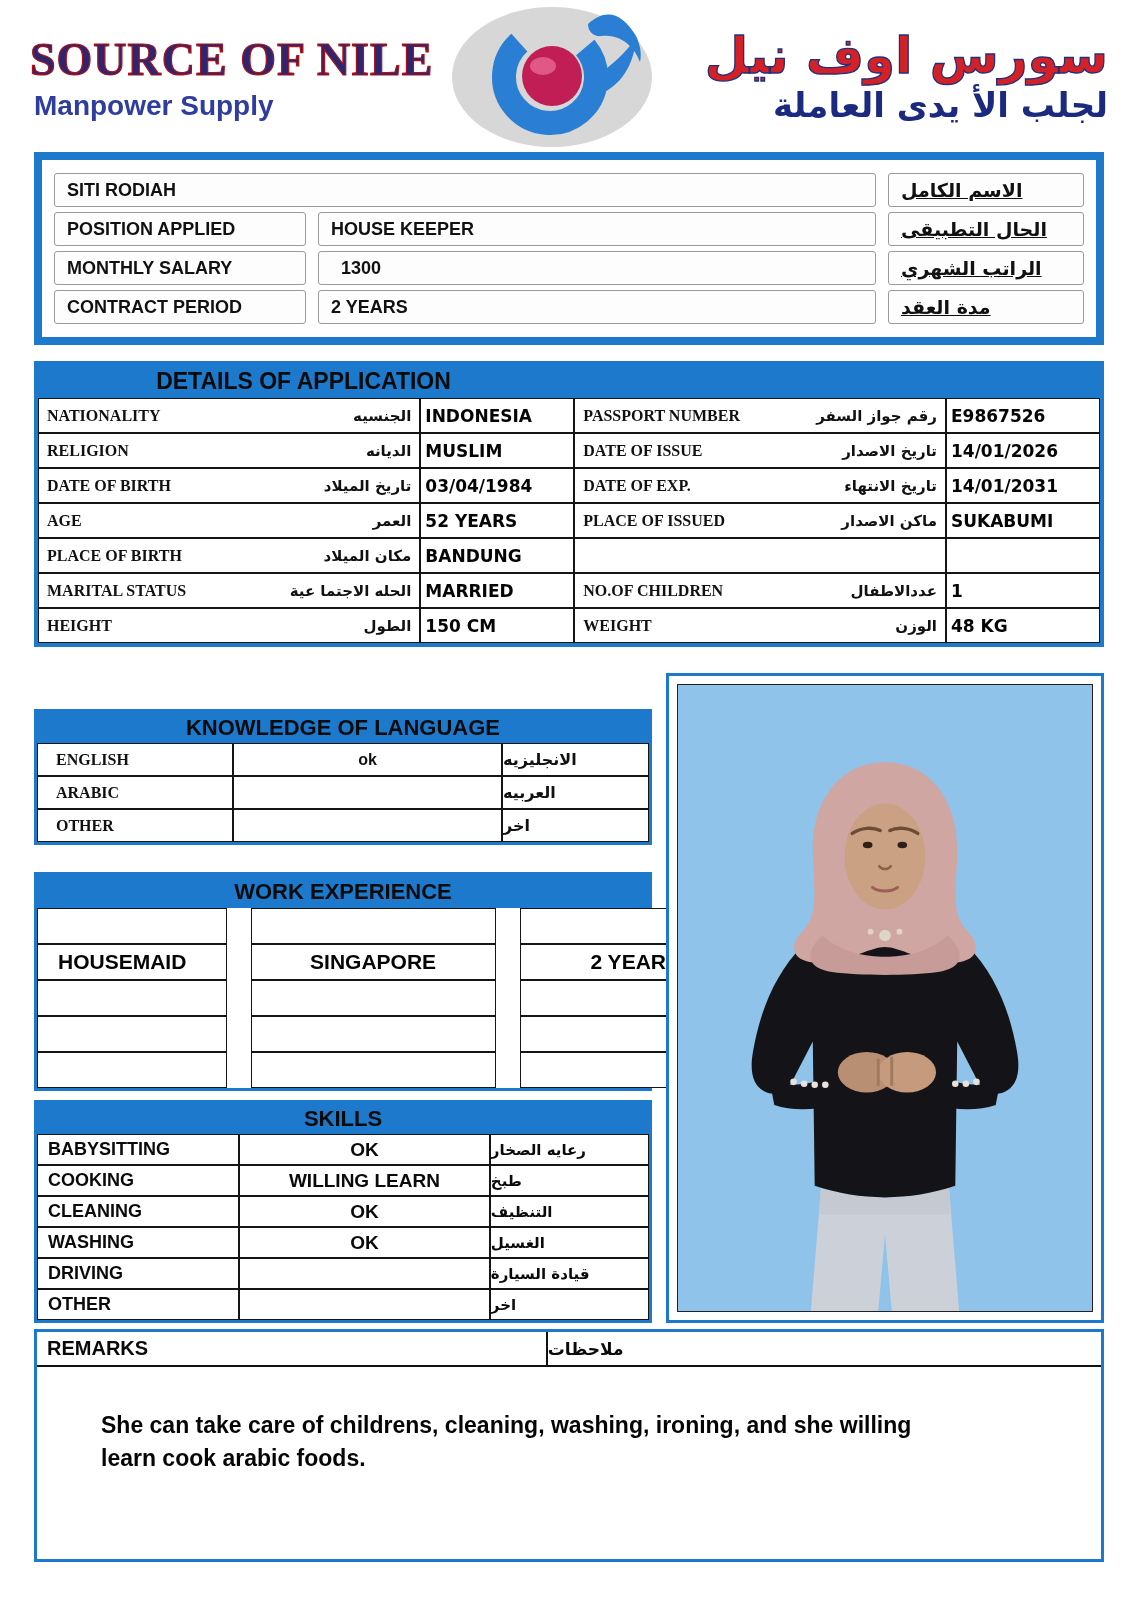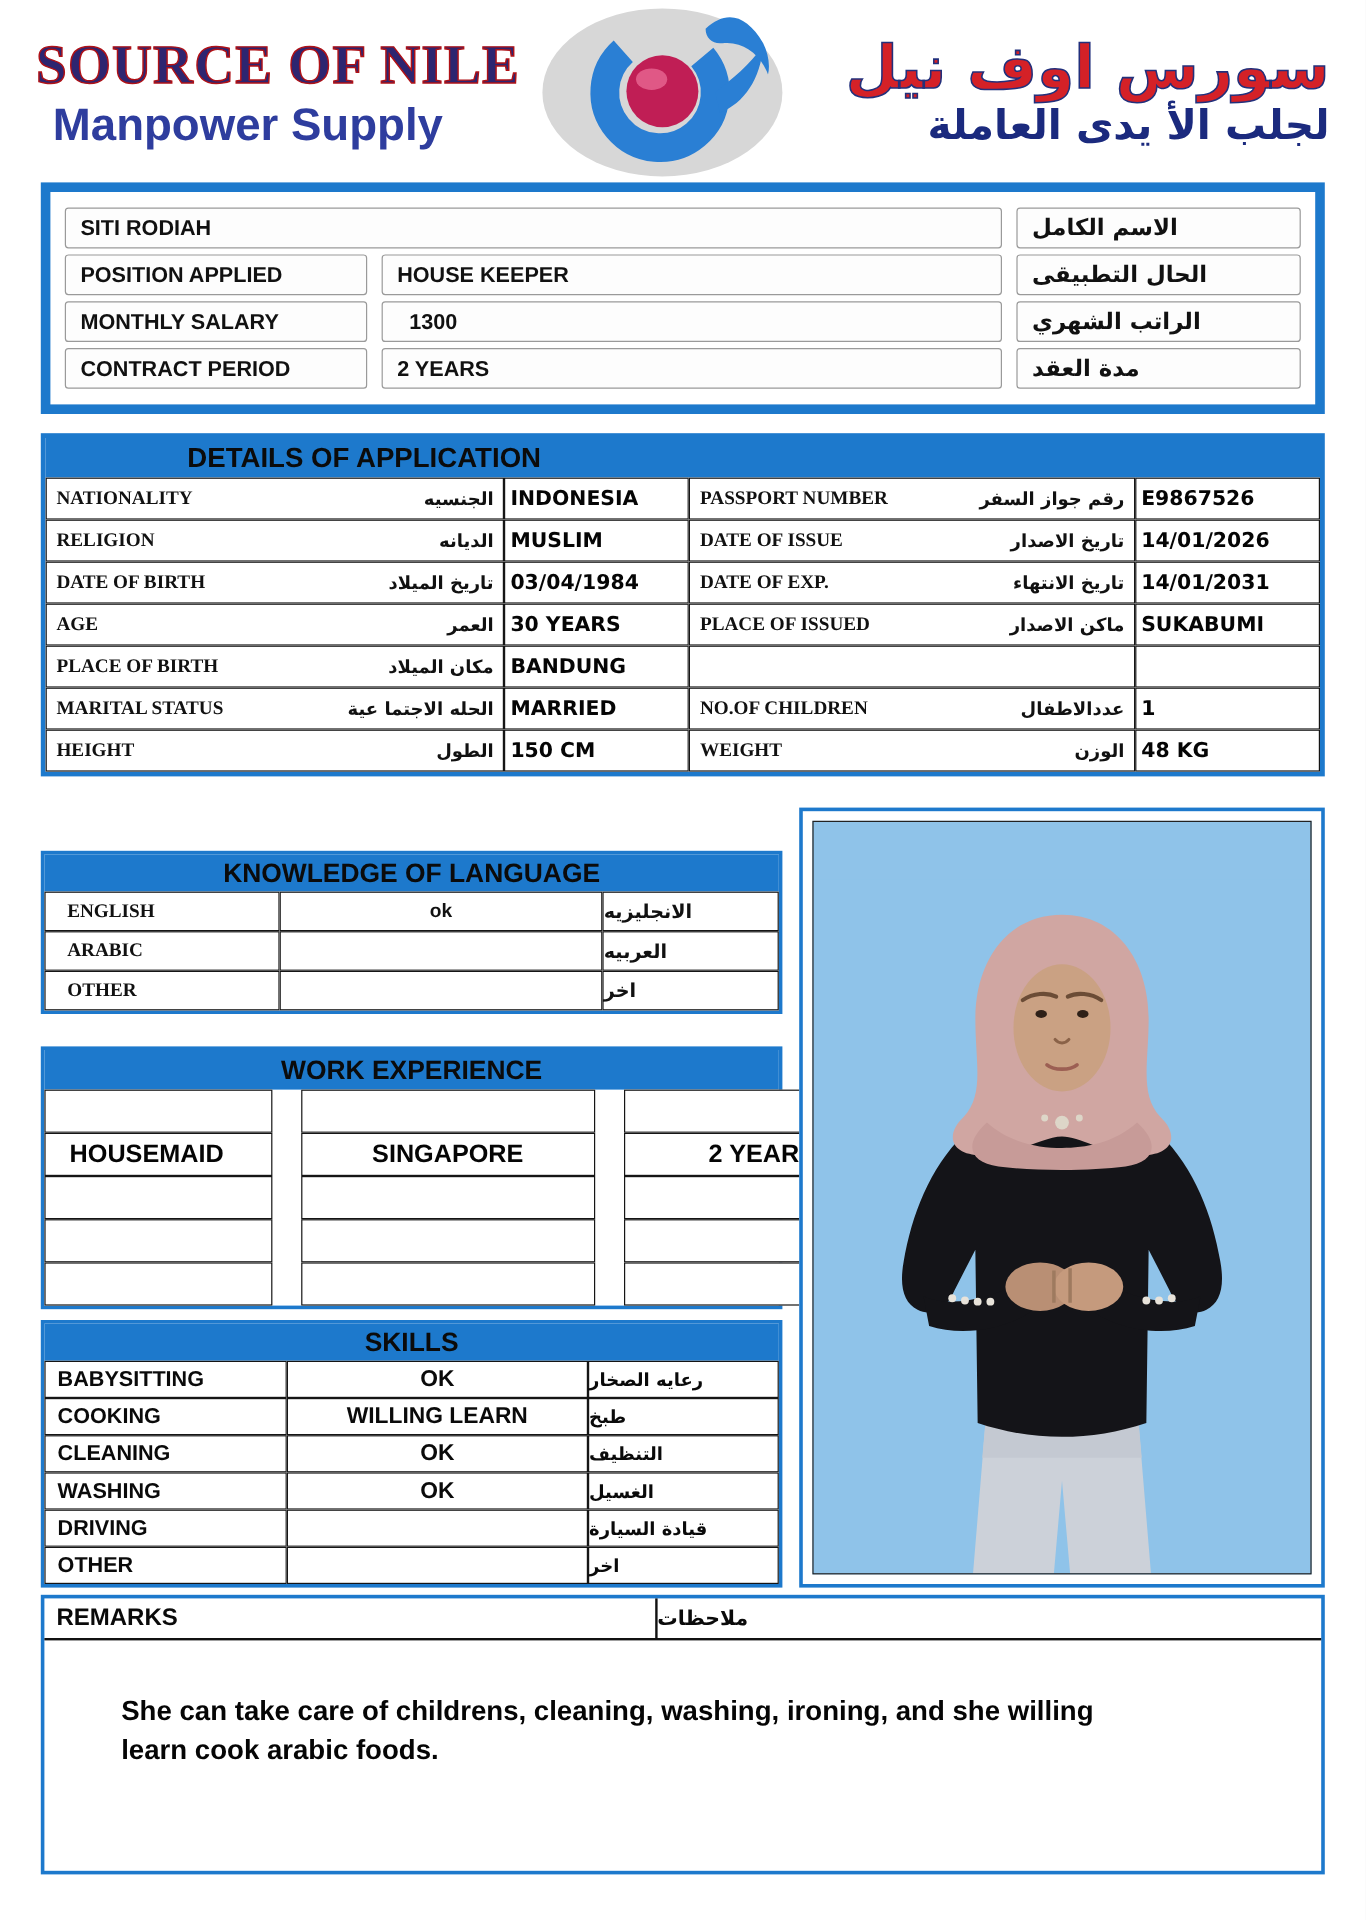--- a/index.html
+++ b/index.html
@@ -5,36 +5,36 @@
   * { margin:0; padding:0; box-sizing:border-box; }
   body { width:1138px; height:1600px; background:#f6f6f6; font-family:"Liberation Sans", sans-serif; }
   .page { width:1138px; height:1600px; background:#ffffff; overflow:hidden; }
   .ar { font-family:"DejaVu Sans", sans-serif; }
 
   
   .brand { display:flex; align-items:center; padding:6px 30px 0 30px; height:148px; }
   .brand-left { width:420px; }
   .brand-name { font-family:"Liberation Serif", serif; font-weight:bold; font-size:46px; letter-spacing:1px;
                 color:#2d2570; -webkit-text-stroke:1.2px #b01116; white-space:nowrap; }
-  .brand-sub  { font-weight:bold; font-size:38px; color:#2e3d9e; margin:4px 0 0 14px; }
+  .brand-sub  { font-weight:bold; font-size:28px; color:#2e3d9e; margin:4px 0 0 4px; }
   .brand-logo { width:205px; height:142px; flex:0 0 auto; }
   .brand-right { flex:1; text-align:right; }
   .brand-name-ar { font-size:50px; font-weight:bold; color:#d42127; -webkit-text-stroke:1.3px #22307c; line-height:1.15; }
   .brand-sub-ar  { font-size:34px; font-weight:bold; color:#1b2a7e; line-height:1.2; }
 
   
   .info-frame { margin:4px 34px 0 34px; border:8px solid #1d79cc; background:#fff; padding:8px 12px; }
   .info-row { display:flex; gap:12px; margin:5px 0; }
   .info-cell { border:1px solid #9a9a9a; border-radius:3px; background:#fdfdfd;
                font-weight:bold; font-size:18px; color:#111; padding:5px 12px; min-height:33px;
                display:flex; align-items:center; }
   .info-c1 { width:252px; }
   .info-c2 { flex:1; }
   .info-c2.pad { padding-left:22px; }
-  .info-c3 { width:237px; justify-content:flex-end; font-size:19px; }
+  .info-c3 { width:196px; justify-content:flex-end; font-size:19px;text-decoration:underline; }
 
   
   .details-frame { margin:16px 34px 0 34px; border:4px solid #1d79cc; background:#fff; }
   .details-head { display:flex; background:#1d79cc; height:33px;flex-direction:column; }
   .details-head div { width:50%; text-align:center; font-weight:bold; font-size:23px; color:#0b0b0b; line-height:33px; }
   .details-grid { display:grid; grid-template-columns:36% 14.5% 35% 14.5%; }
   .dcell { border:1px solid #151515; background:#fff; min-height:35px; display:flex; align-items:center; }
   .dcell.lab { justify-content:space-between; padding:0 8px; }
   .dcell .en { font-family:"Liberation Serif", serif; font-weight:bold; font-size:16px; color:#111; }
   .dcell .arl { font-weight:bold; font-size:15px; color:#111; }
@@ -172,21 +172,21 @@
       <div class="dcell lab">
         <span class="en">DATE OF EXP.</span>
         <span class="arl ar" dir="rtl">تاريخ الانتهاء</span>
       </div>
       <div class="dcell val">14/01/2031</div>
 
       <div class="dcell lab">
         <span class="en">AGE</span>
         <span class="arl ar" dir="rtl">العمر</span>
       </div>
-      <div class="dcell val">30 YEARS</div>
+      <div class="dcell val">52 YEARS</div>
       <div class="dcell lab">
         <span class="en">PLACE OF ISSUED</span>
         <span class="arl ar" dir="rtl">ماكن الاصدار</span>
       </div>
       <div class="dcell val">SUKABUMI</div>
 
       <div class="dcell lab">
         <span class="en">PLACE OF BIRTH</span>
         <span class="arl ar" dir="rtl">مكان الميلاد</span>
       </div>

